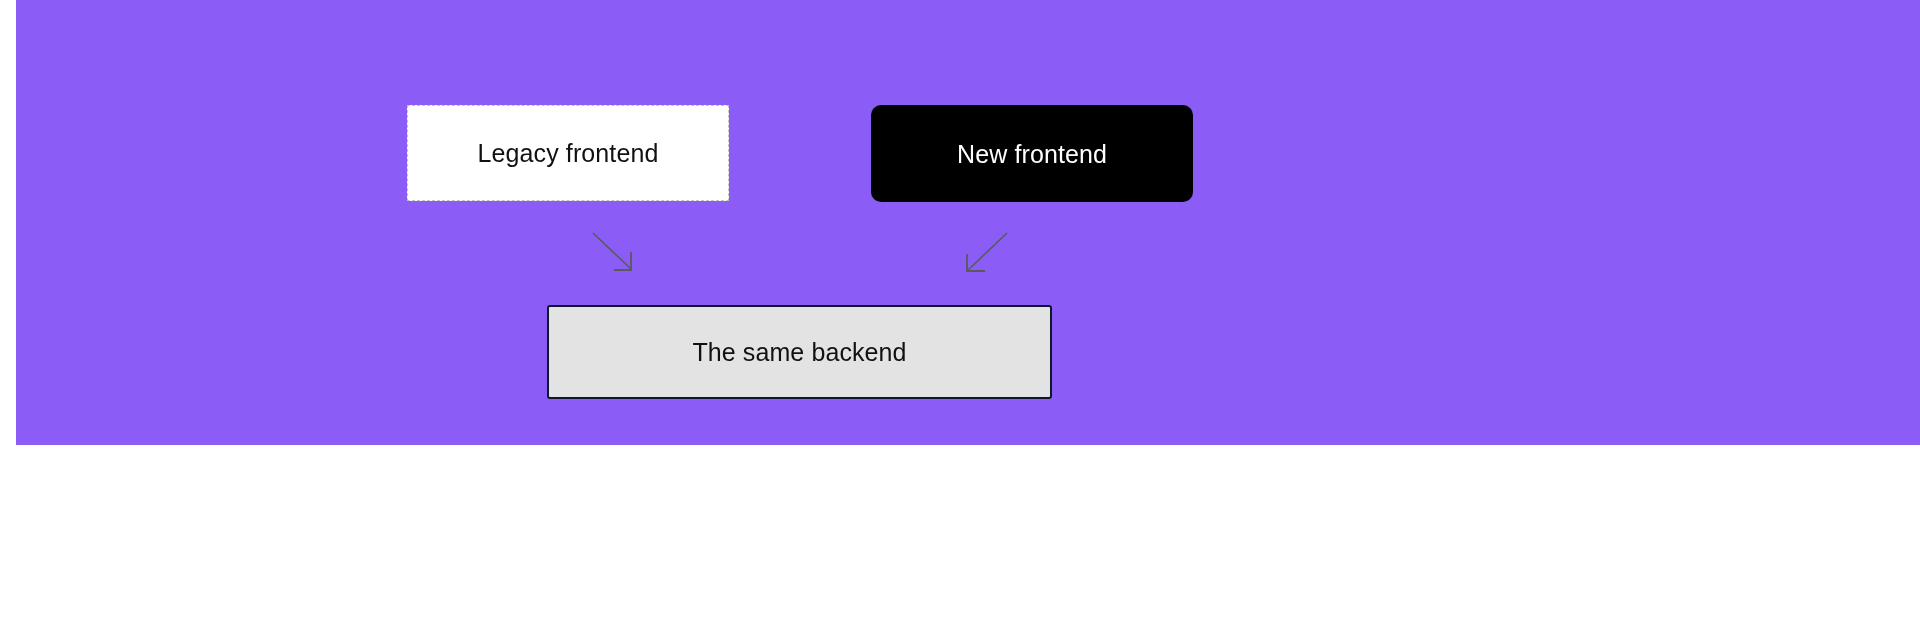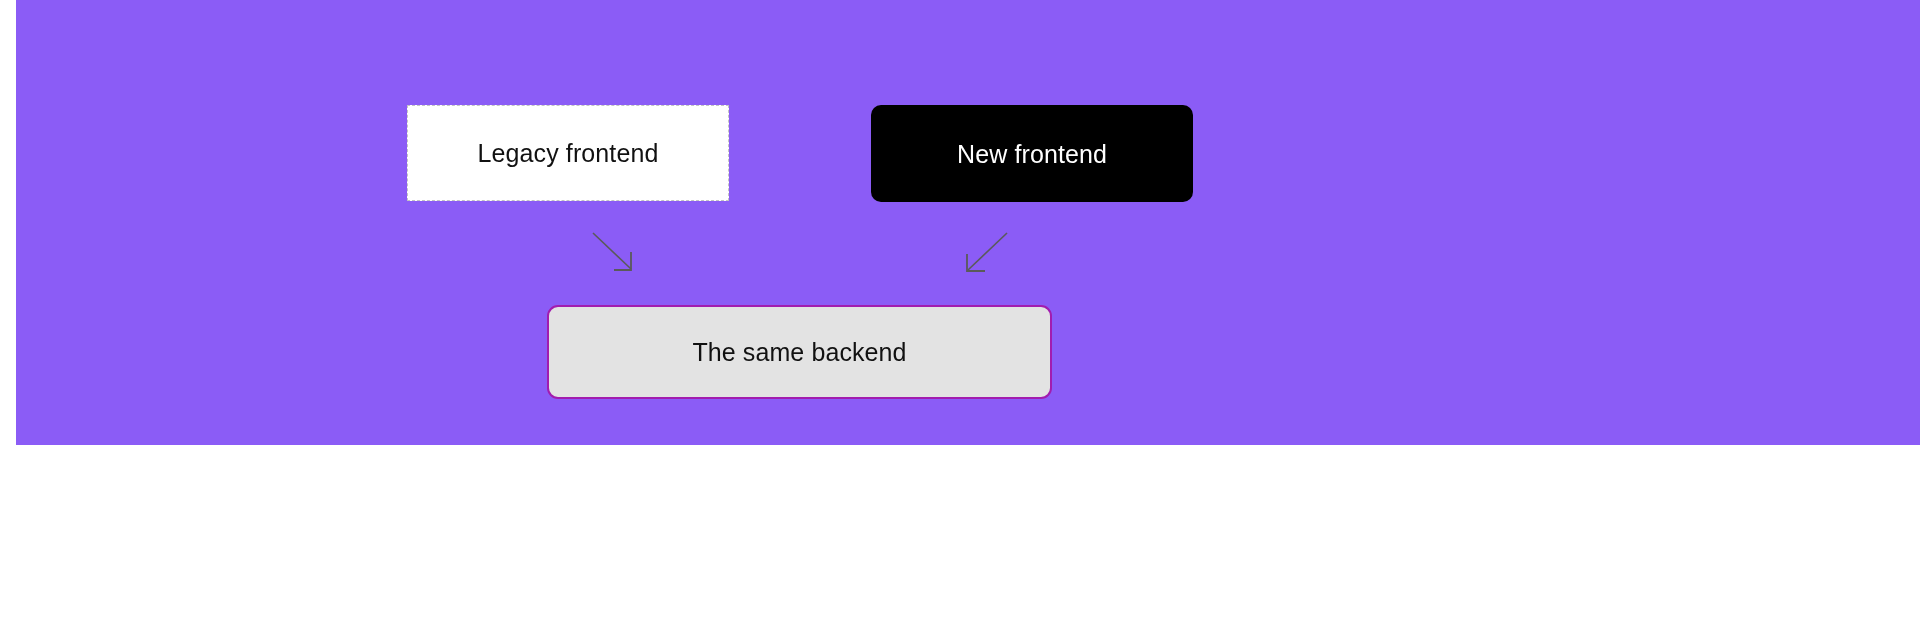--- a/index.html
+++ b/index.html
@@ -66,22 +66,22 @@
     color: #ffffff;
   }
 
   
   #same-backend {
     left: 531px;
     top: 305px;
     width: 505px;
     height: 94px;
     background: #e3e3e3;
-    border: 2px solid #a21caf;
-    border-radius: 11px;
+    border: 2px solid #0f172a;
+    border-radius: 3px;
   }
   #same-backend .node-label {
     color: #111111;
   }
 
   
   #arrows {
     position: absolute;
     left: 0;
     top: 0;

